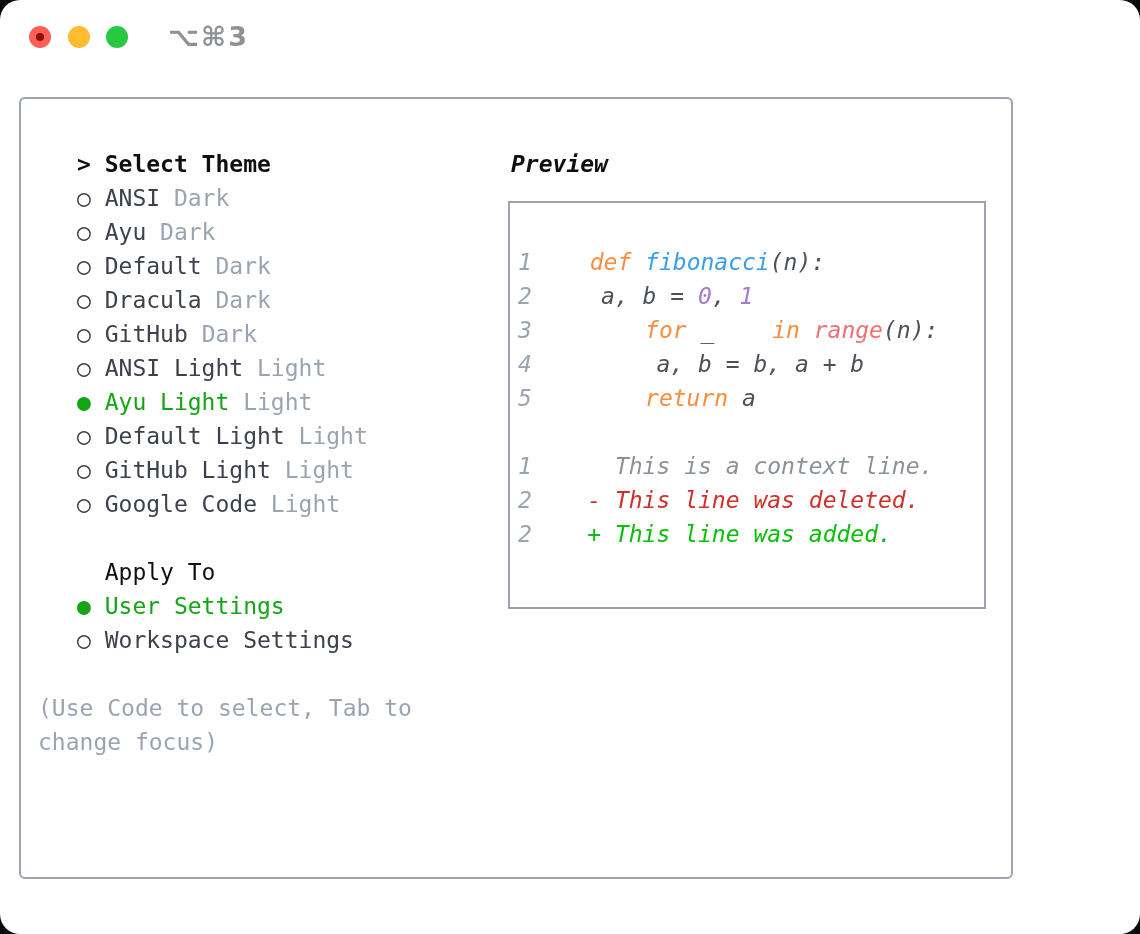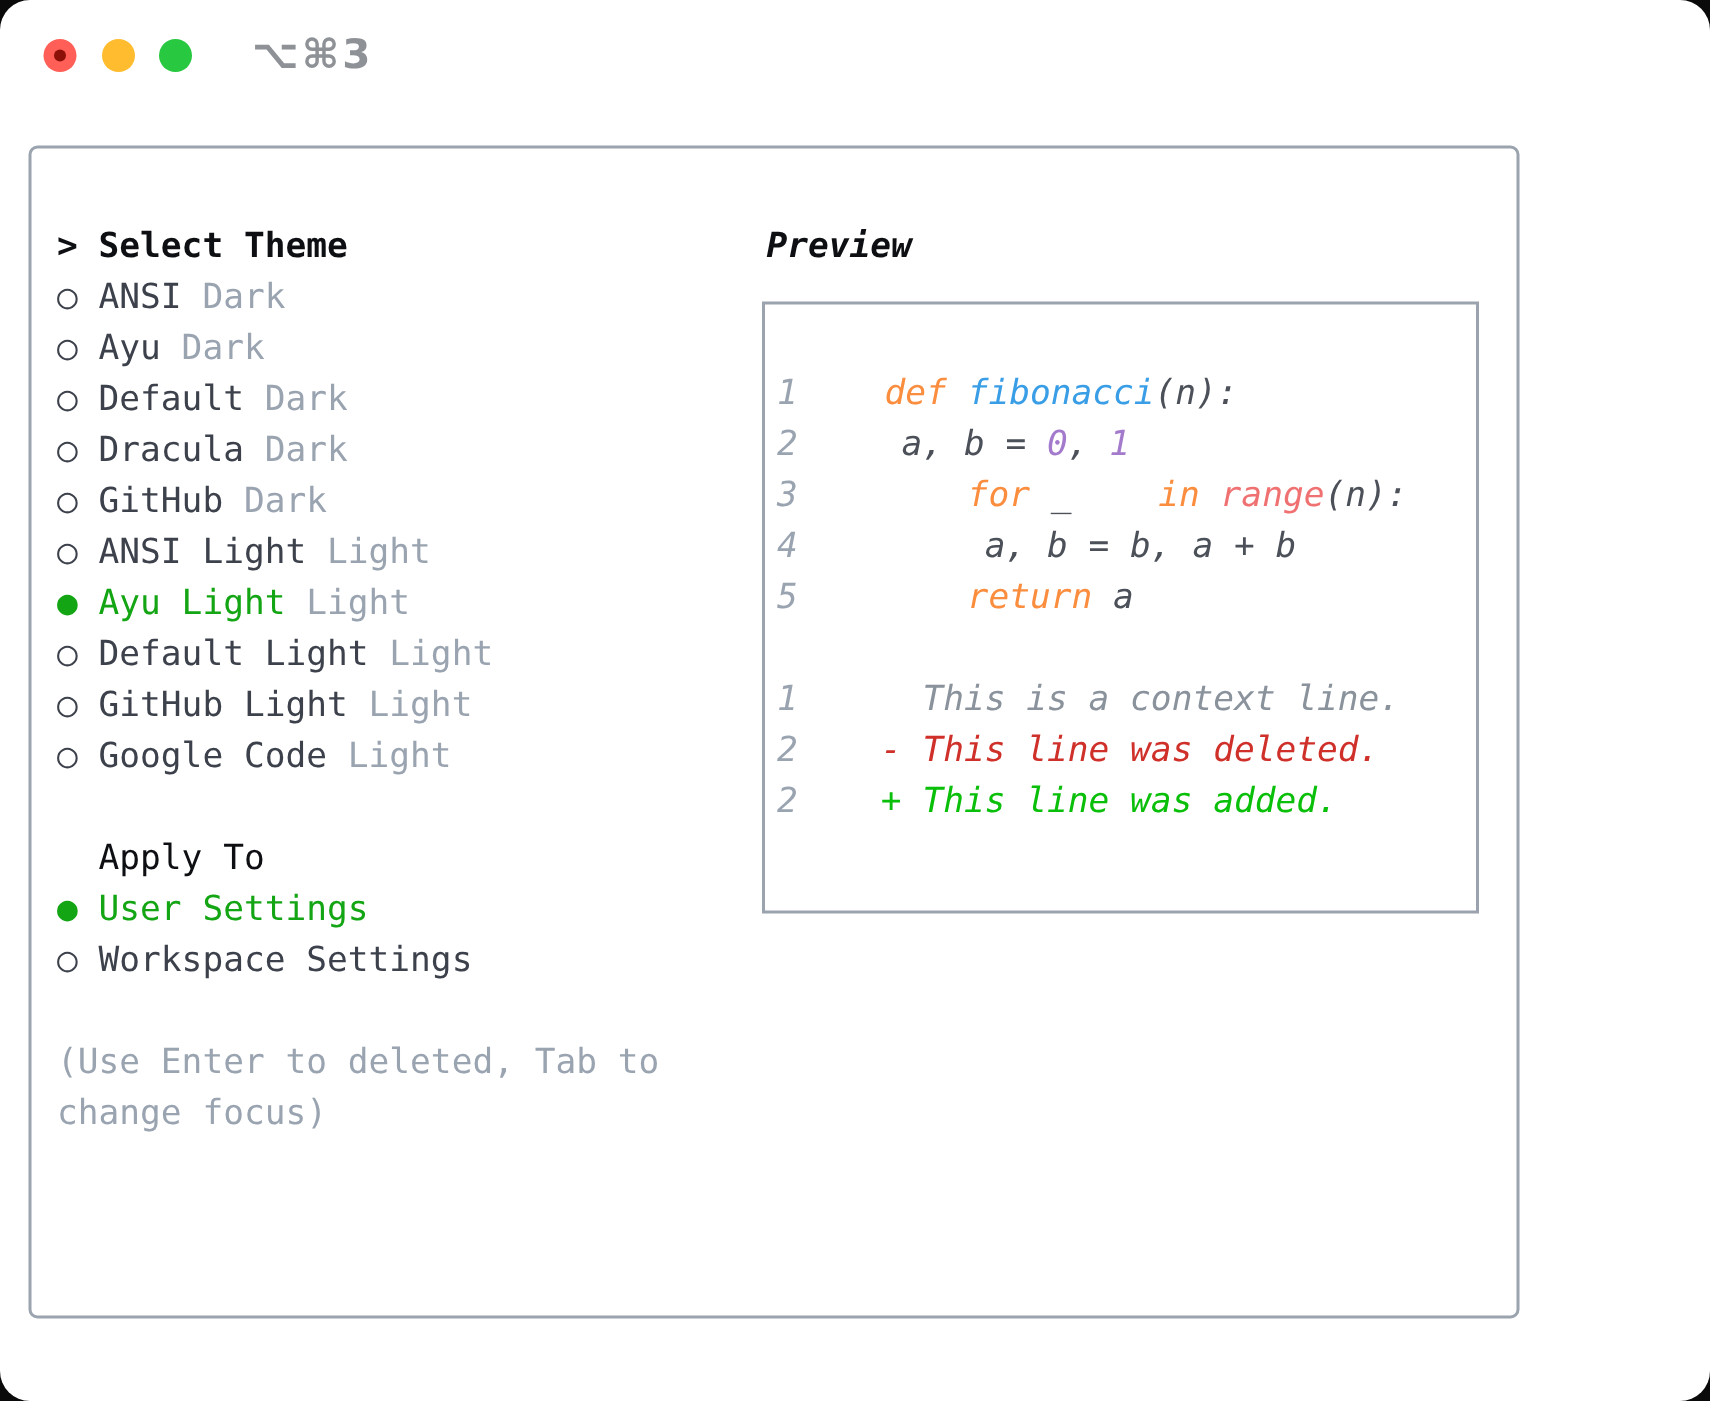--- a/index.html
+++ b/index.html
@@ -22,21 +22,21 @@
   }
   
   .panel{
     position:absolute;left:19px;top:97px;width:994px;height:782px;
     border:2px solid var(--panel-border);border-radius:6px;
     box-sizing:border-box;display:flex;align-items:flex-start;
     padding:48px 0 0 17px;
   }
   .left-col{width:462px;flex:none;}
   .right-col{flex:none;font-style:italic;}
-  .row{height:34px;line-height:34px;white-space:pre;font-size:23px;color:var(--text-primary);}
+  .row{height:34px;line-height:34px;white-space:pre;font-size:23px;color:var(--text-primary);margin-left:39px;}
   .row.blank{height:34px;}
   .marker{display:inline-block;width:2ch;color:var(--text-primary);}
   .marker.sel{color:var(--accent-green);}
   .header-row{font-weight:700;color:var(--text-heading);}
   .header-row .marker{font-weight:700;color:var(--text-heading);}
   .apply-header{color:var(--text-heading);}
   .theme-name.selected{color:var(--accent-green);}
   .tag{color:var(--text-muted);margin-left:1ch;}
   .hint{
     margin-top:34px;width:420px;font-size:23px;line-height:34px;
@@ -87,21 +87,21 @@
           <div class="row"><span class="marker">○</span><span class="theme-name">Default Light</span><span class="tag">Light</span></div>
           <div class="row"><span class="marker">○</span><span class="theme-name">GitHub Light</span><span class="tag">Light</span></div>
           <div class="row"><span class="marker">○</span><span class="theme-name">Google Code</span><span class="tag">Light</span></div>
         </div>
       <div class="row blank"></div>
       <div class="row apply-header"><span class="marker"> </span><span>Apply To</span></div>
       <div id="apply-items">
           <div class="row"><span class="marker sel">●</span><span class="theme-name selected">User Settings</span></div>
           <div class="row"><span class="marker">○</span><span class="theme-name">Workspace Settings</span></div>
         </div>
-      <div class="hint">(Use Enter to deleted, Tab to change focus)</div>
+      <div class="hint">(Use Code to select, Tab to change focus)</div>
     </div>
 
     <div class="right-col">
       <div class="row preview-header">Preview</div>
       <div class="preview-box">
         <div id="code-lines">
             <div class="crow"><span class="lnum">1</span><span class="tok-keyword">def</span><span class="tok-plain"> </span><span class="tok-function">fibonacci</span><span class="tok-plain">(n):</span></div>
             <div class="crow"><span class="lnum">2</span><span class="tok-plain">    a, b = </span><span class="tok-number">0</span><span class="tok-plain">, </span><span class="tok-number">1</span></div>
             <div class="crow"><span class="lnum">3</span><span class="tok-plain">    </span><span class="tok-keyword">for</span><span class="tok-plain"> _ </span><span class="tok-keyword">in</span><span class="tok-plain"> </span><span class="tok-call">range</span><span class="tok-plain">(n):</span></div>
             <div class="crow"><span class="lnum">4</span><span class="tok-plain">        a, b = b, a + b</span></div>

